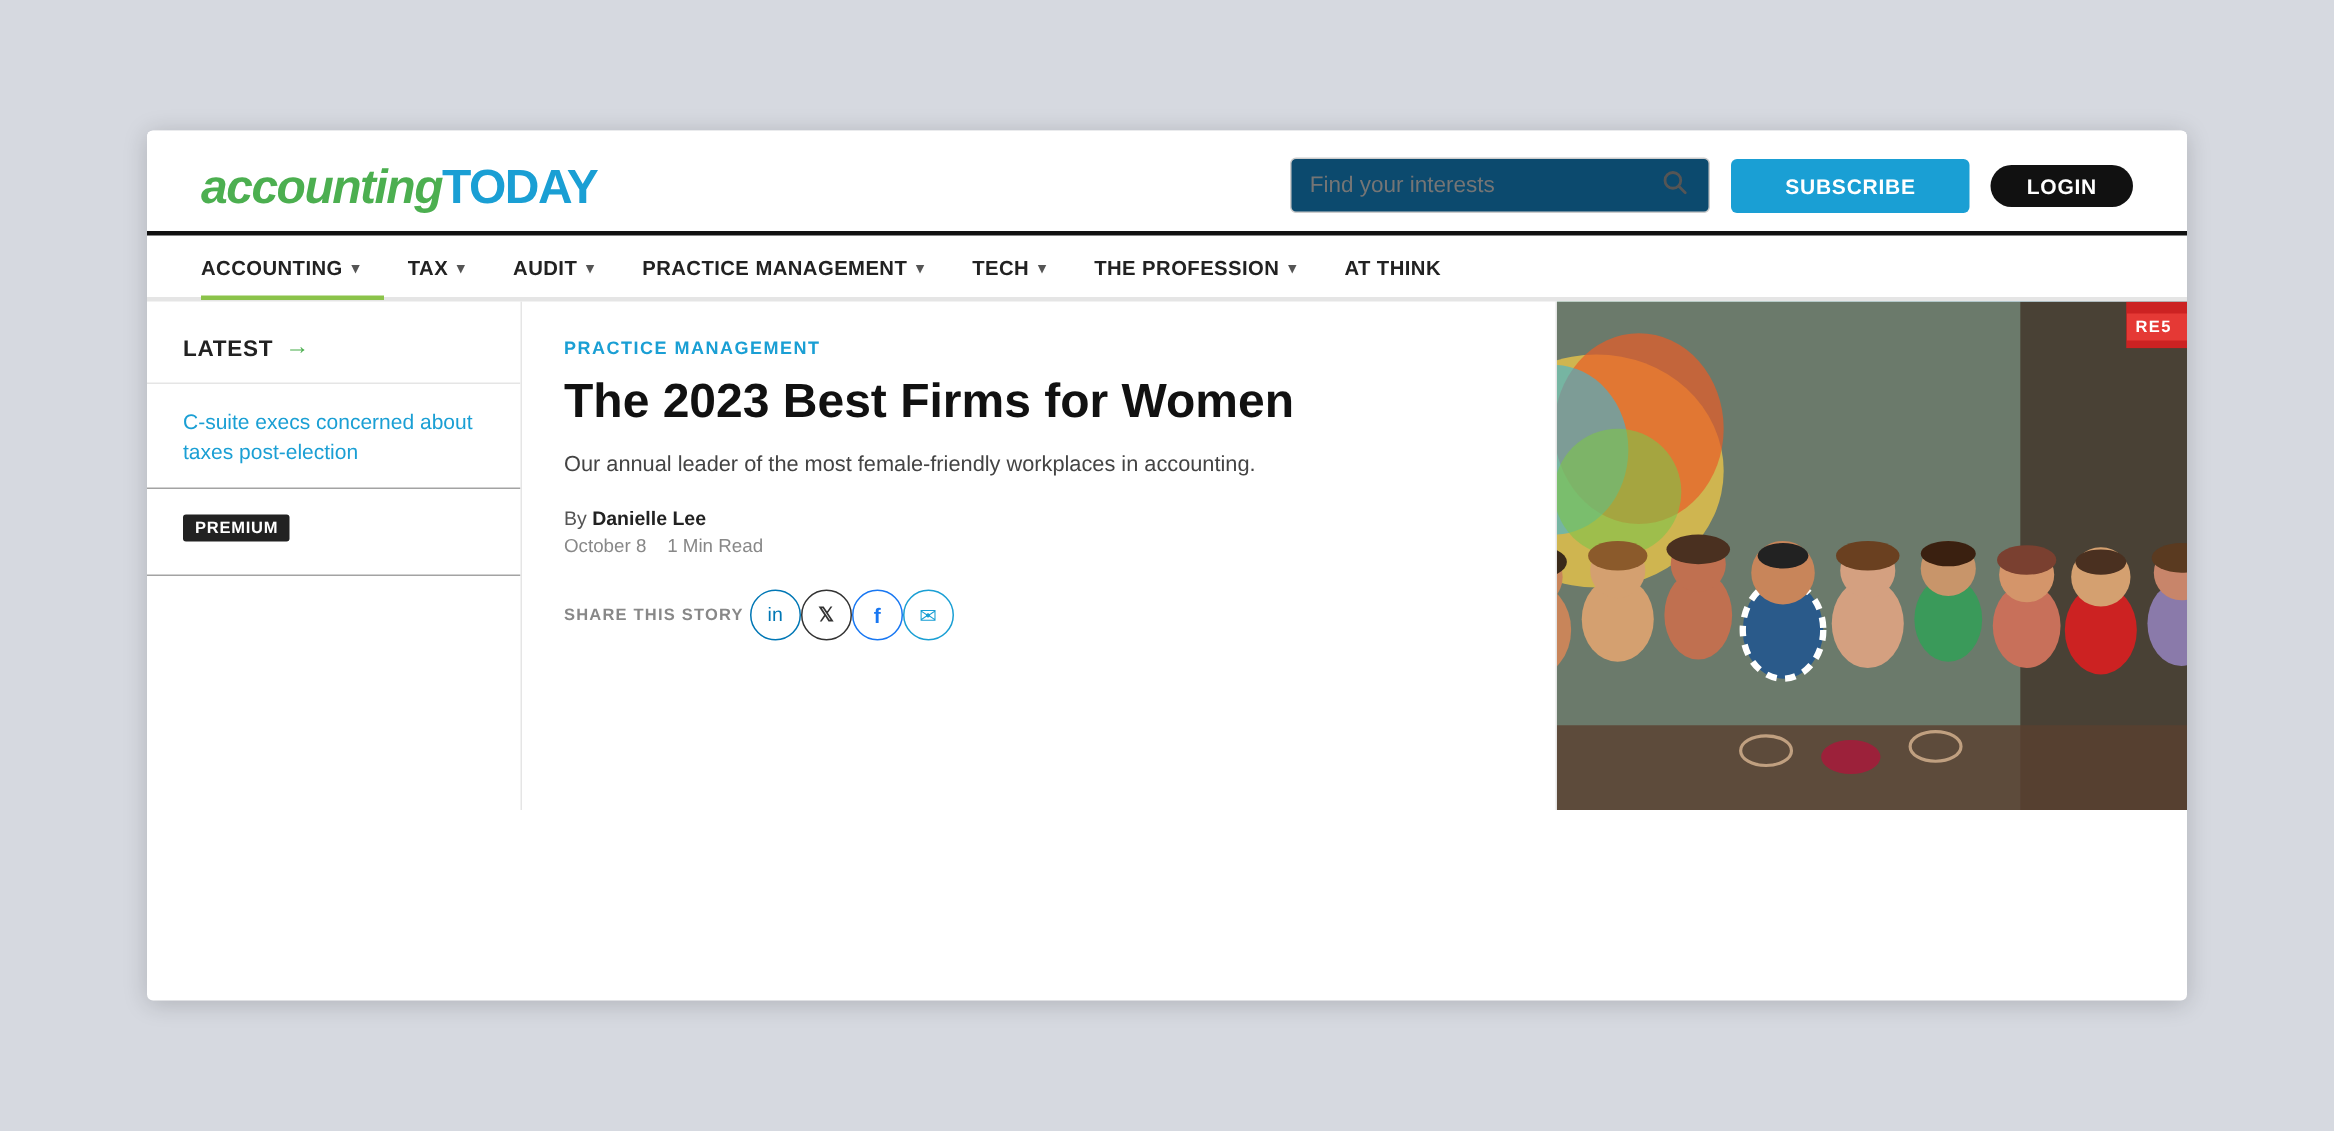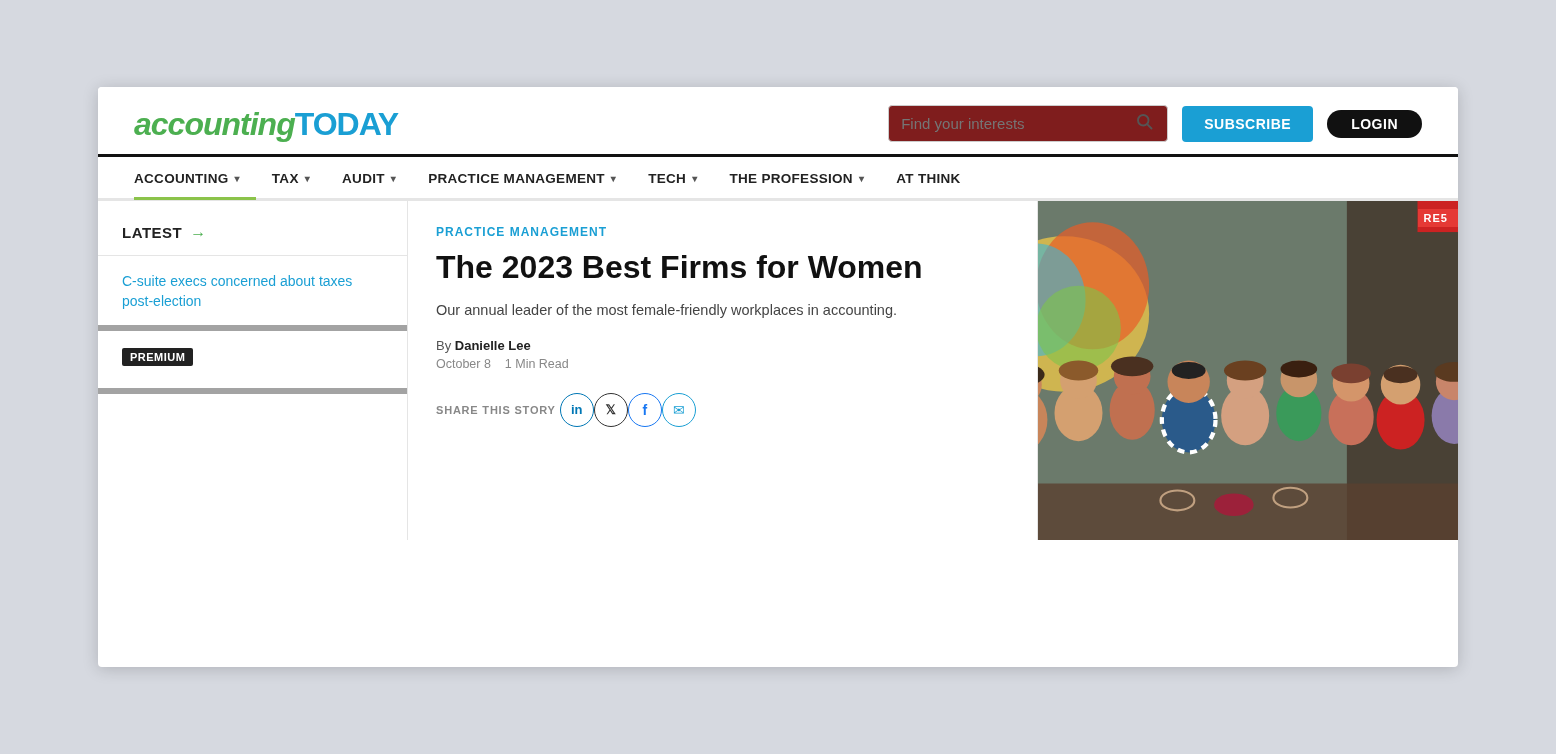--- a/index.html
+++ b/index.html
@@ -53,21 +53,21 @@
       align-items: center;
       gap: 14px;
     }
     .search-box {
       display: flex;
       align-items: center;
       border: 1.5px solid #ccc;
       border-radius: 4px;
       padding: 6px 12px;
       width: 280px;
-      background: #7f1d1d;
+      background: #0c4a6e;
     }
     .search-input {
       border: none;
       outline: none;
       font-size: 15px;
       color: #999;
       width: 100%;
       background: transparent;
     }
     .search-icon-btn {
@@ -76,21 +76,21 @@
       cursor: pointer;
       color: #555;
       font-size: 18px;
       padding: 0 2px;
     }
     .subscribe-btn {
       background: #1a9fd4;
       color: #fff;
       border: none;
       border-radius: 4px;
-      padding: 10px 22px;
+      padding: 10px 36px;
       font-size: 14px;
       font-weight: 700;
       cursor: pointer;
       letter-spacing: 0.5px;
       text-transform: uppercase;
     }
     .login-btn {
       background: #111;
       color: #fff;
       border: none;
@@ -149,21 +149,21 @@
       font-weight: 700;
     }
     
     .main-content {
       display: flex;
       min-height: 340px;
       border-top: 1px solid #e5e5e5;
     }
     
     .sidebar {
-      width: 310px;
+      width: 250px;
       min-width: 160px;
       border-right: 1px solid #e5e5e5;
       padding: 22px 0 22px 0;
       overflow: hidden;
     }
     .sidebar-latest {
       display: flex;
       align-items: center;
       gap: 8px;
       padding: 0 0 14px 24px;
@@ -173,21 +173,21 @@
       text-transform: uppercase;
       letter-spacing: 0.5px;
       border-bottom: 1px solid #e5e5e5;
     }
     .arrow-icon {
       color: #4caf50;
       font-size: 16px;
     }
     .sidebar-item {
       padding: 16px 24px 14px 24px;
-      border-bottom: 6px solid #a3a3a3;
+      border-bottom: 1px solid #a3a3a3;
     }
     .sidebar-item-title {
       font-size: 14px;
       color: #222;
       line-height: 1.4;
       font-weight: 400;
     }
     .sidebar-item-title span {
       color: #1a9fd4;
       cursor: pointer;
@@ -391,21 +391,21 @@
         <span class="author">Danielle Lee</span>
       </p>
       <p class="article-date-read">
         <span>October 8</span>
         &nbsp;&nbsp;
         <span>1 Min Read</span>
       </p>
       <div class="share-row">
         <span class="share-label">SHARE THIS STORY</span>
         <button class="share-btn linkedin" title="Share on LinkedIn">
-          <span style="font-weight:700;font-size:13px;">in</span>
+          <span style="font-weight:400;font-size:13px;">in</span>
         </button>
         <button class="share-btn twitter" title="Share on Twitter/X">
           <span style="font-weight:700;font-size:13px;">𝕏</span>
         </button>
         <button class="share-btn facebook" title="Share on Facebook">
           <span style="font-weight:900;font-size:14px;">f</span>
         </button>
         <button class="share-btn email" title="Share by Email">
           <span style="font-size:14px;">✉</span>
         </button>

